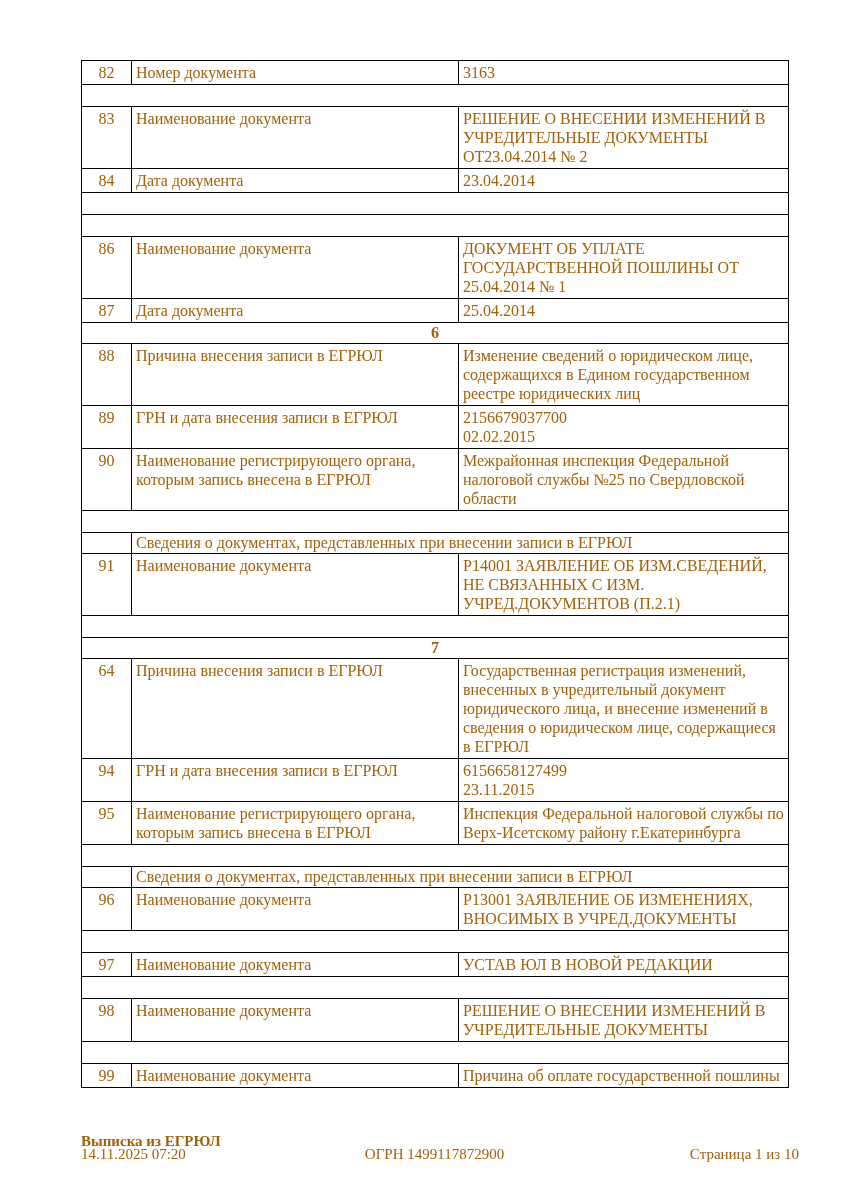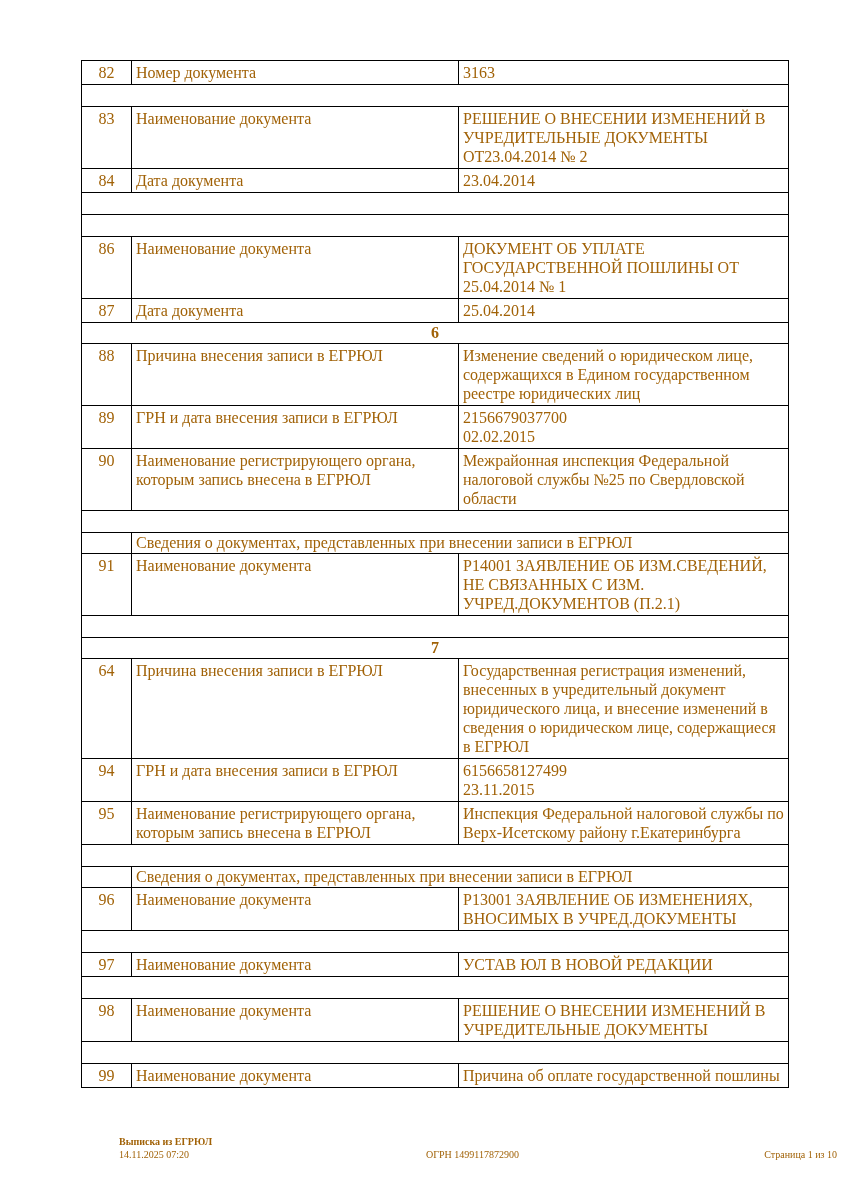--- a/index.html
+++ b/index.html
@@ -56,23 +56,22 @@
   }
   tr.row-subheader td.cell-num {
     padding: 0;
   }
   .footer {
     position: absolute;
     left: 81px;
     top: 1135px;
     width: 707px;
     height: 26px;
-    font-size: 10px;
+    font-size: 15px;
     line-height: 13px;
-    margin-left: 38px;
   }
   .footer-left {
     position: absolute;
     left: 0;
     bottom: 0;
   }
   .footer-title {
     font-weight: bold;
   }
   .footer-center {

